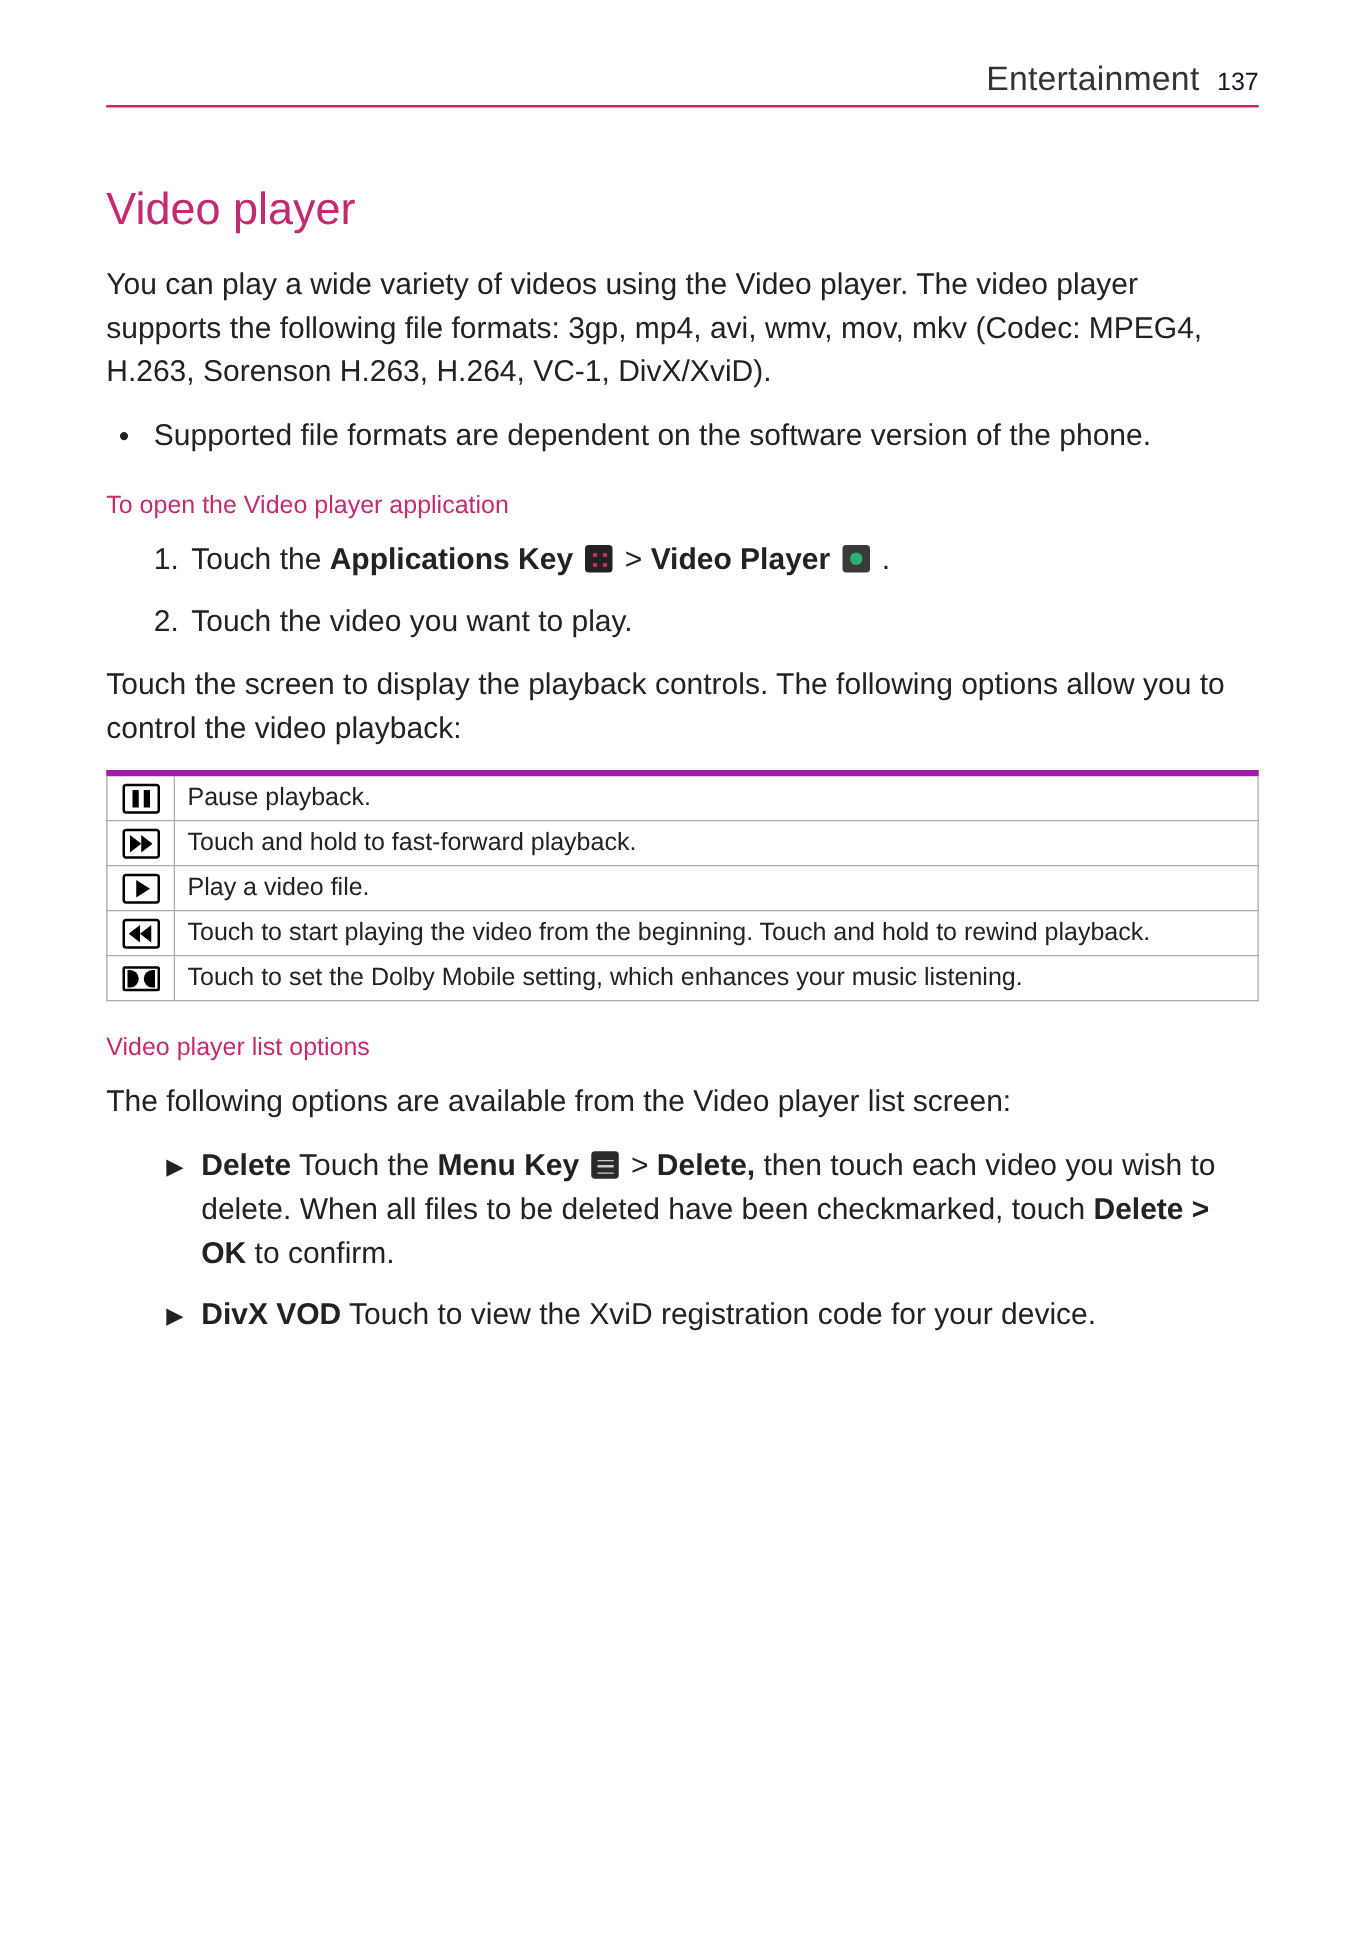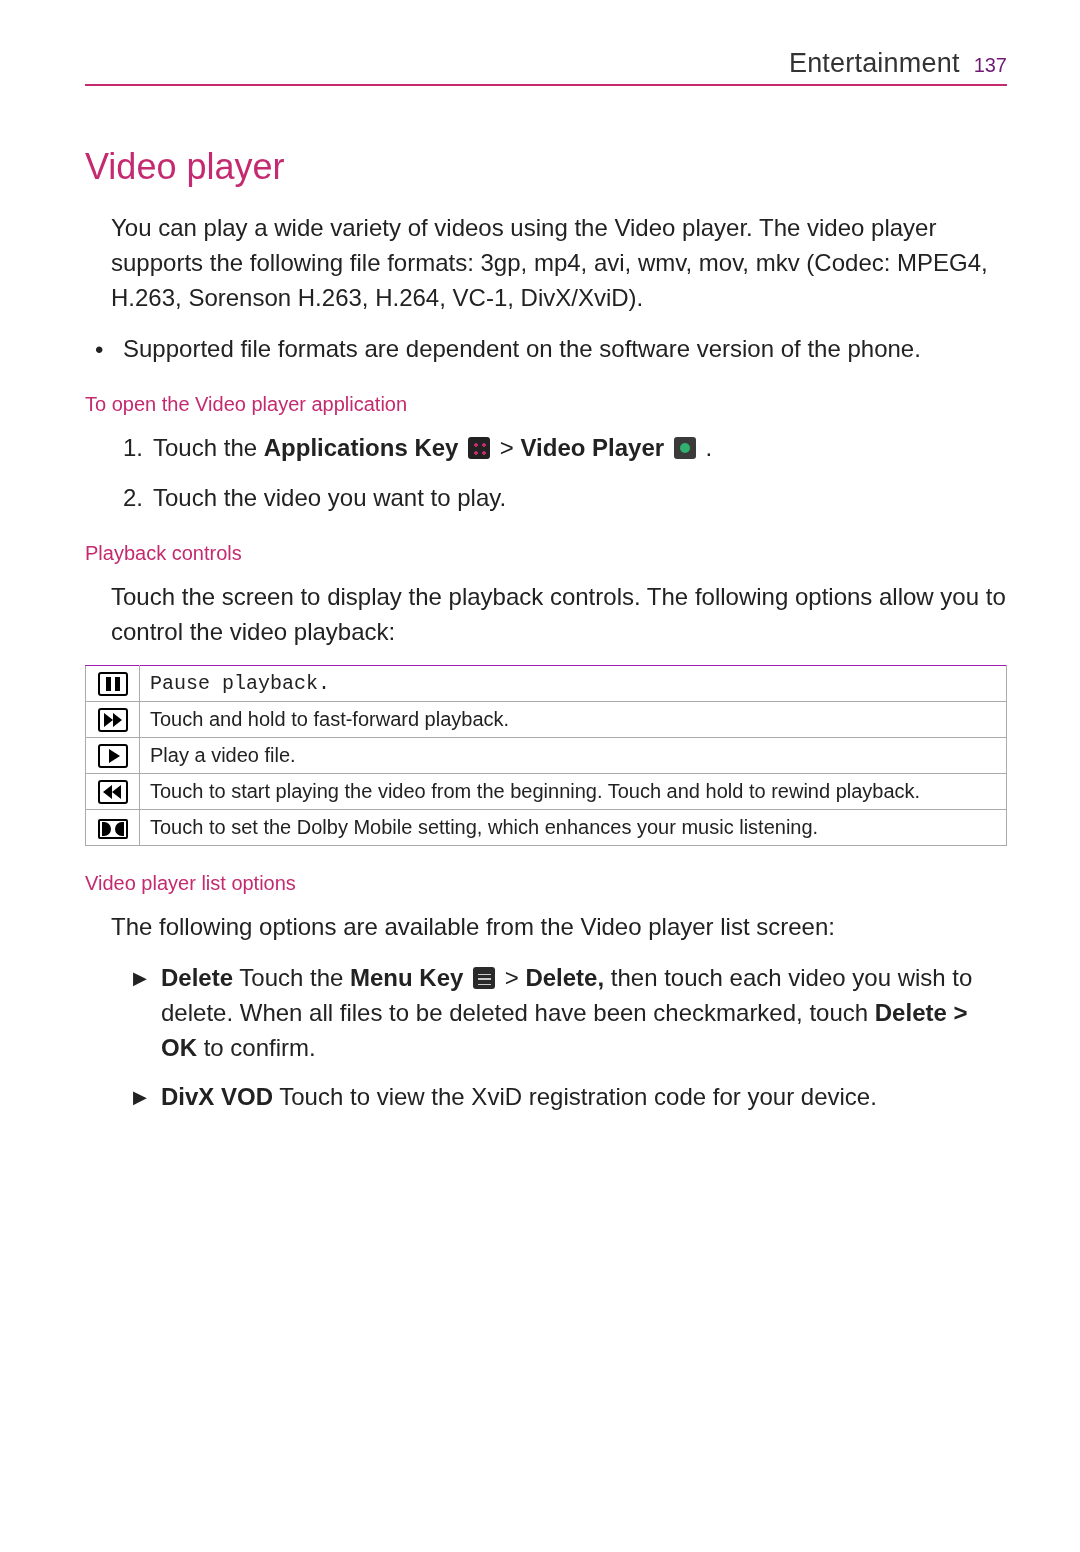--- a/index.html
+++ b/index.html
@@ -23,34 +23,33 @@
     gap: 14px;
   }
   .section-title {
     font-size: 27px;
     color: #333;
     font-weight: 400;
     letter-spacing: 0.2px;
   }
   .page-num {
     font-size: 20px;
-    color: #701a75;
+    color: #0f172a;
   }
   .h1 {
     color: #c42a6f;
     font-size: 36px;
     font-weight: 500;
     margin-bottom: 22px;
   }
   .body {
     font-size: 24px;
     line-height: 1.46;
     color: #222;
     margin-bottom: 16px;
-    margin-left: 26px;
   }
   .bullet-list {
     margin-top: 10px;
     margin-bottom: 22px;
   }
   .bullet-item {
     display: flex;
     font-size: 24px;
     line-height: 1.46;
     margin-left: 10px;
@@ -163,21 +162,21 @@
   }
   .ctrl-table td.icon-cell {
     width: 54px;
     text-align: center;
     padding: 4px;
   }
   .ctrl-table tr.dashed td {
     border-top: 1px dashed #999;
   }
   .ctrl-table tr.dashed:first-child td { border-top: 1px solid #aaa; }
-  .ctrl-table tr:first-child td { border-top: 1px solid #a21caf; font-family: Liberation Mono, monospace; }
+  .ctrl-table tr:first-child td { border-top: 5px solid #a21caf; }
   .play-icon-box {
     display: inline-block;
     border: 2.5px solid #000;
     border-radius: 3px;
     width: 30px;
     height: 24px;
     position: relative;
     vertical-align: middle;
   }
   .pause-i::before, .pause-i::after {
@@ -288,21 +287,20 @@
         <span> &gt; </span><span class="bold">Video Player</span>
         <span class="inline-icon video-player-icon"></span><span> .</span>
       </span>
     </div>
     <div class="step-item">
       <span class="step-num">2.</span>
       <span>Touch the video you want to play.</span>
     </div>
   </div>
 
-  <h2 class="h2">Playback controls</h2>
   <p class="body">Touch the screen to display the playback controls. The following options allow you to control the video playback:</p>
 
   <table class="ctrl-table">
     <tbody>
         <tr>
       <td class="icon-cell"><span class="play-icon-box pause-i"></span></td>
       <td>Pause playback.</td>
     </tr>
     <tr class="dashed">
       <td class="icon-cell"><span class="play-icon-box ff-i"></span></td>

